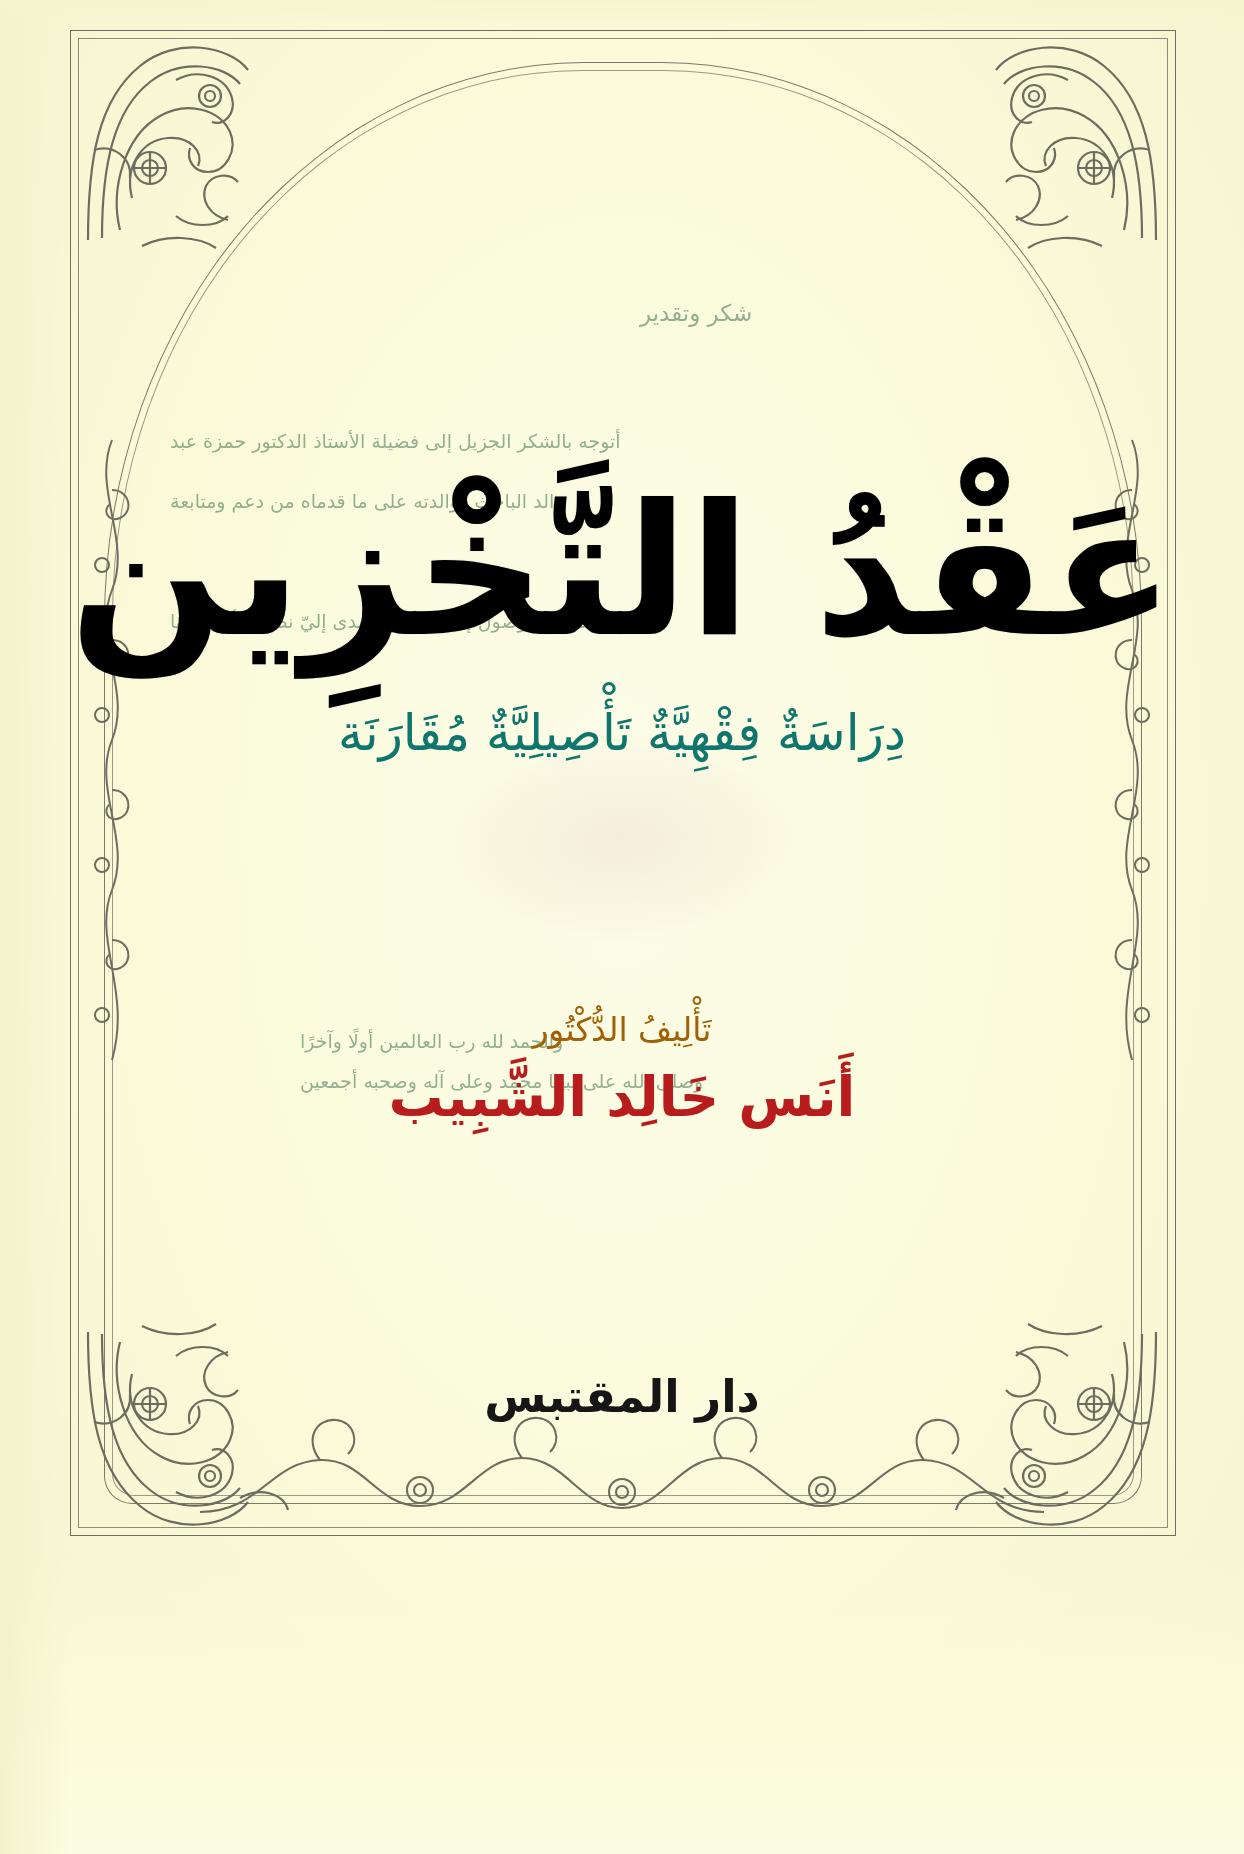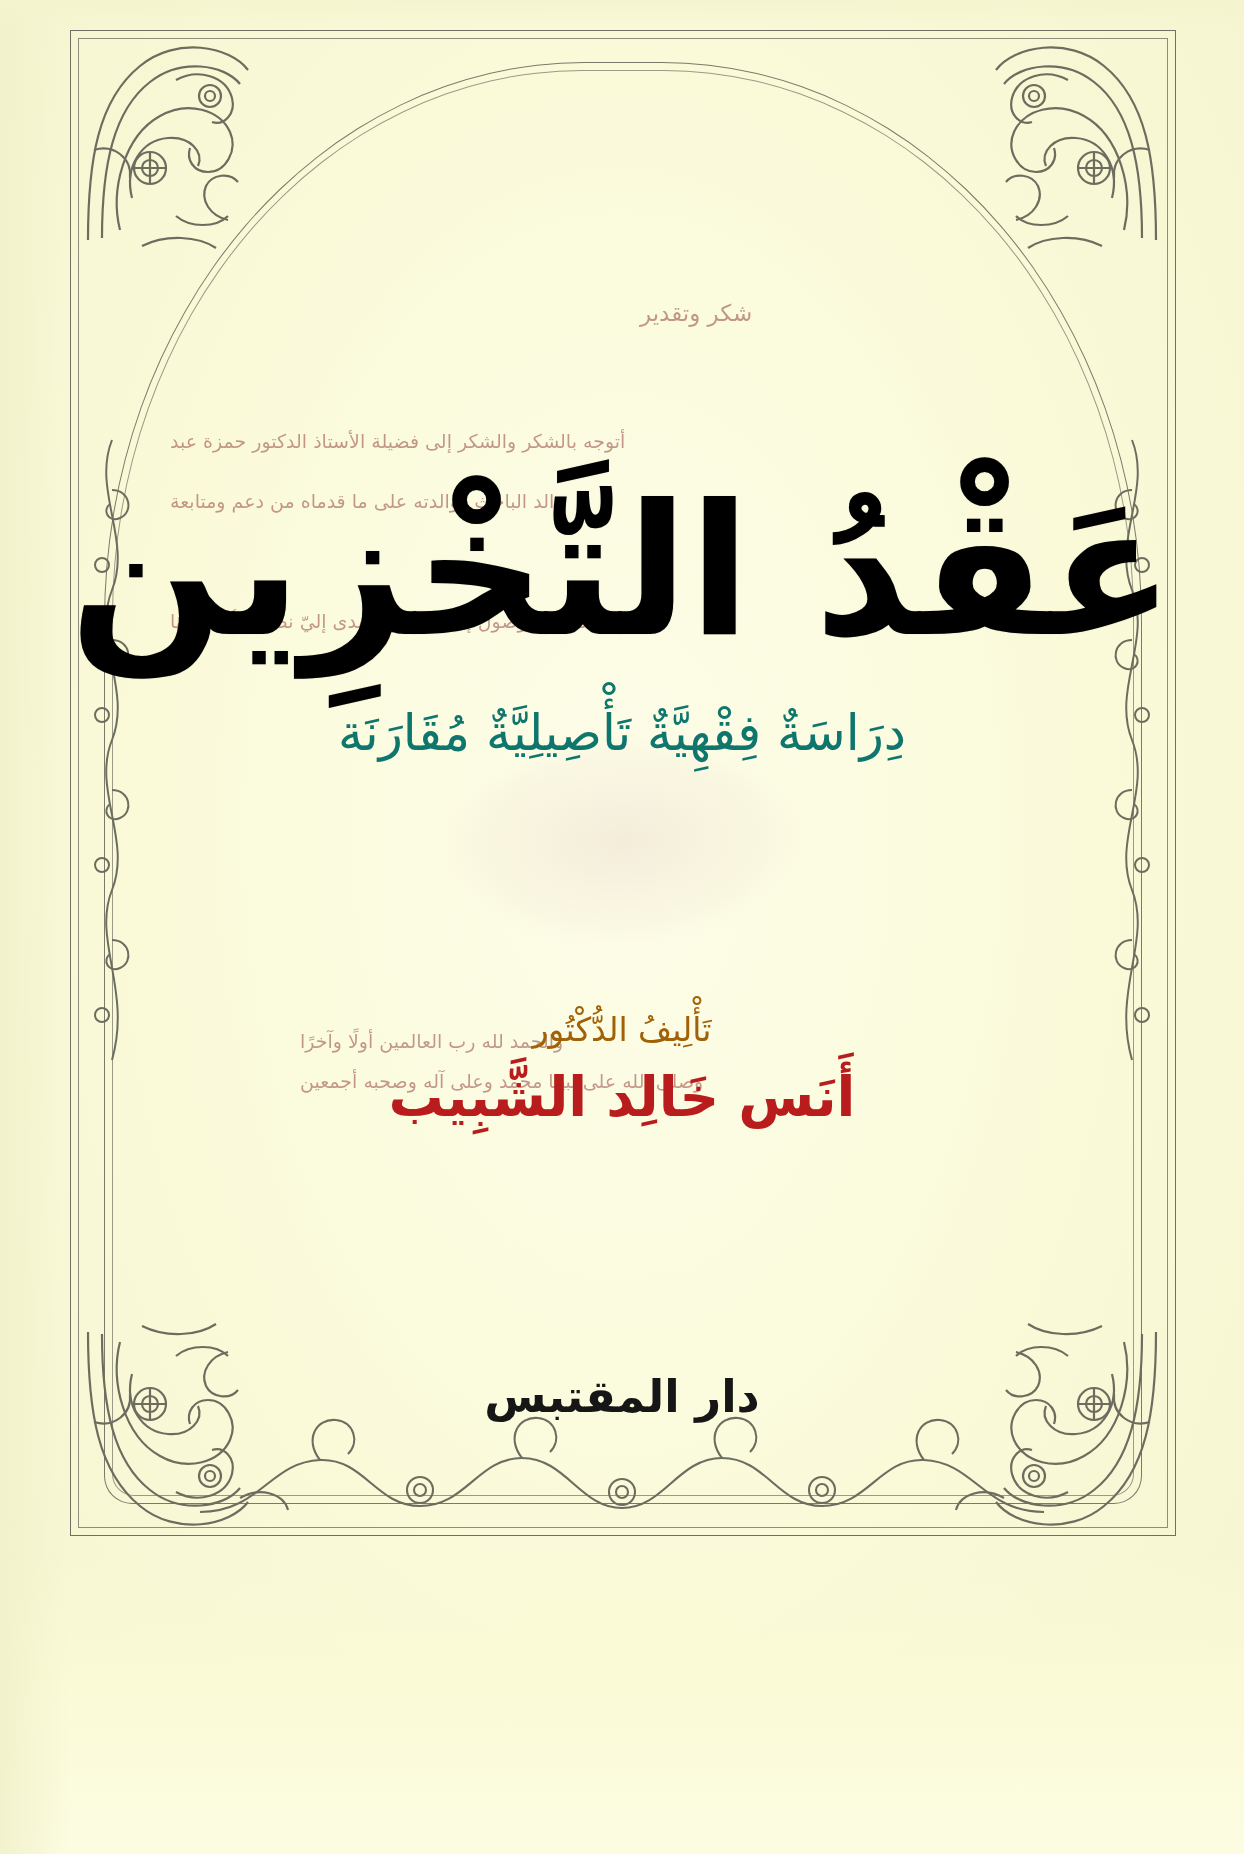--- a/index.html
+++ b/index.html
@@ -106,21 +106,21 @@
     right: 82px;
     top: 430px;
     width: 60px;
     height: 640px;
     transform: scaleX(-1);
   }
 
   
   .ghost {
     position: absolute;
-    color: #7f1d1d;
+    color: #14532d;
     opacity: .45;
     font-family: "DejaVu Sans", sans-serif;
     direction: rtl;
     white-space: nowrap;
     filter: blur(.4px);
     pointer-events: none;
   }
   .ghost-heading { font-size: 23px; letter-spacing: 1px; }
   .ghost-line { font-size: 19px; }
   .ghost-stamp {
@@ -221,21 +221,21 @@
   }
 </style>
 </head>
 <body>
 
 <div class="page">
 
   <div class="paper-tone"></div>
 
   <div class="ghost ghost-heading" style="left:640px; top:300px;">شكر وتقدير</div>
-  <div class="ghost ghost-line" style="left:170px; top:430px;">أتوجه بالشكر والشكر إلى فضيلة الأستاذ الدكتور حمزة عبد</div>
+  <div class="ghost ghost-line" style="left:170px; top:430px;">أتوجه بالشكر الجزيل إلى فضيلة الأستاذ الدكتور حمزة عبد</div>
   <div class="ghost ghost-line" style="left:170px; top:490px;">والد الباحث ووالدته على ما قدماه من دعم ومتابعة</div>
   <div class="ghost ghost-line" style="left:170px; top:610px;">والشكر موصول إلى كل من أسدى إليّ نصيحة أو توجيهًا</div>
   <div class="ghost ghost-line" style="left:300px; top:1030px;">والحمد لله رب العالمين أولًا وآخرًا</div>
   <div class="ghost ghost-line" style="left:300px; top:1070px;">وصلى الله على نبينا محمد وعلى آله وصحبه أجمعين</div>
   <div class="ghost-stamp"></div>
 
   <div class="outer-rule"></div>
   <div class="outer-rule-2"></div>
   <div class="arch-panel"></div>
   <div class="arch-panel-inner"></div>

